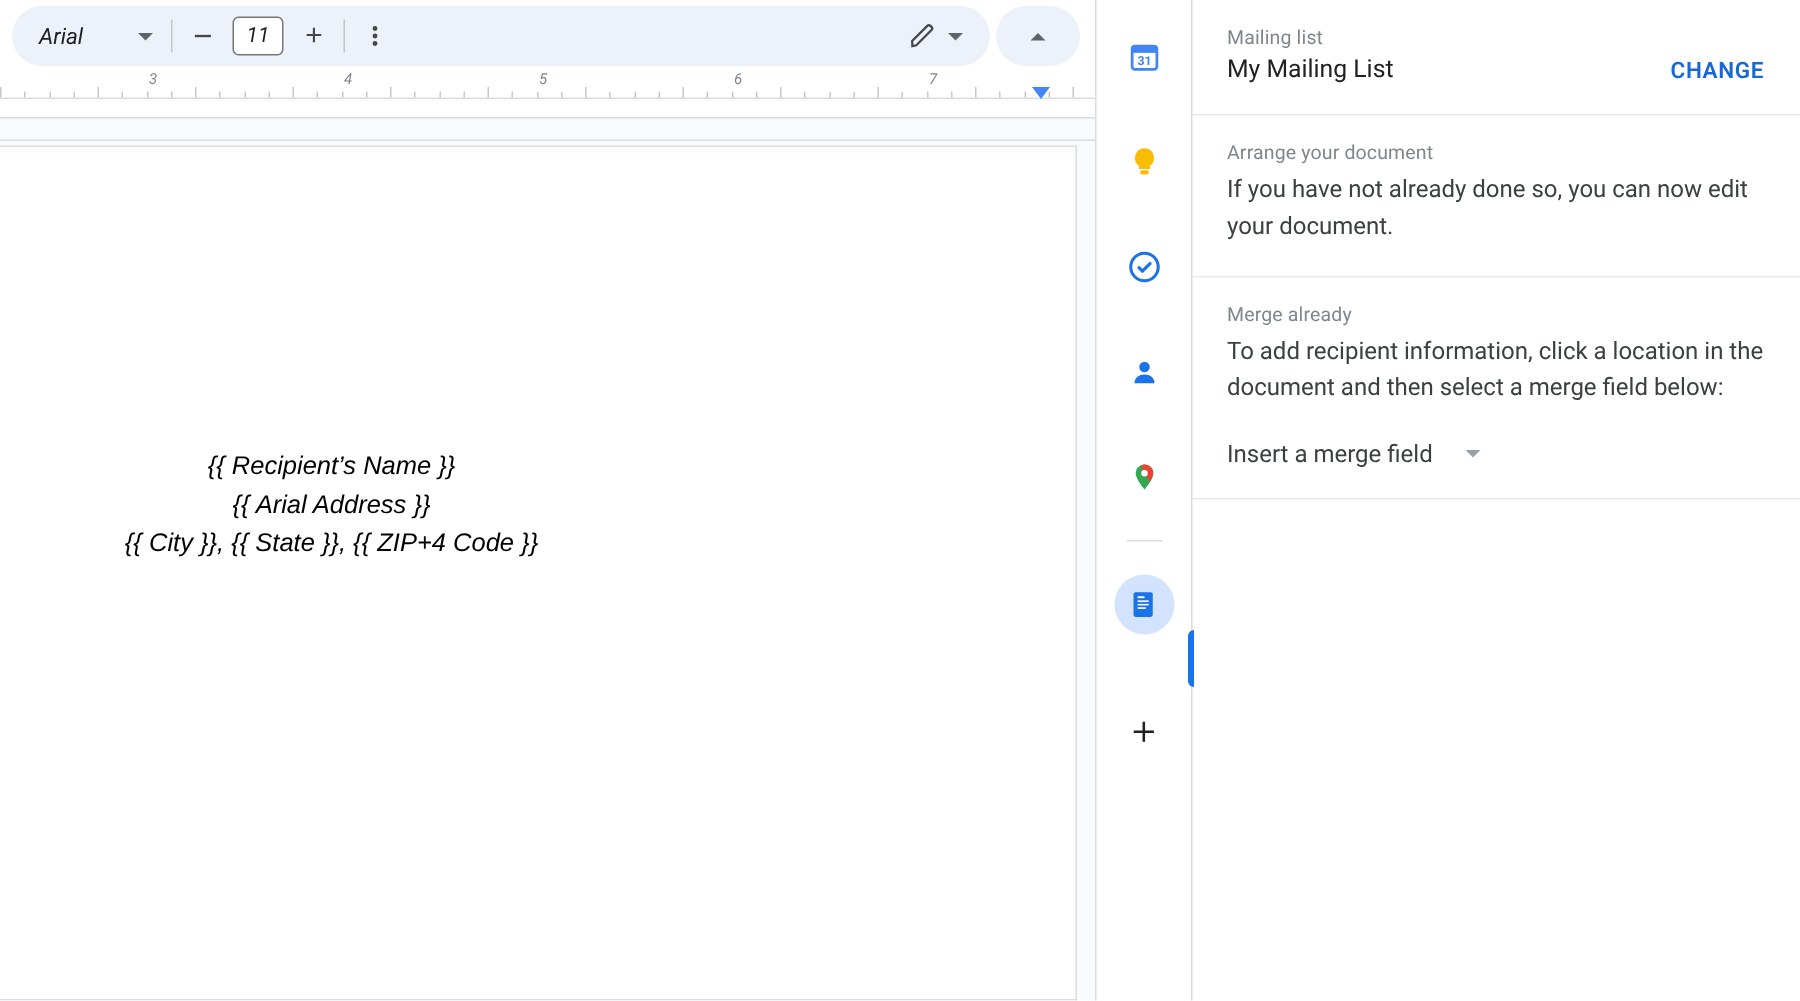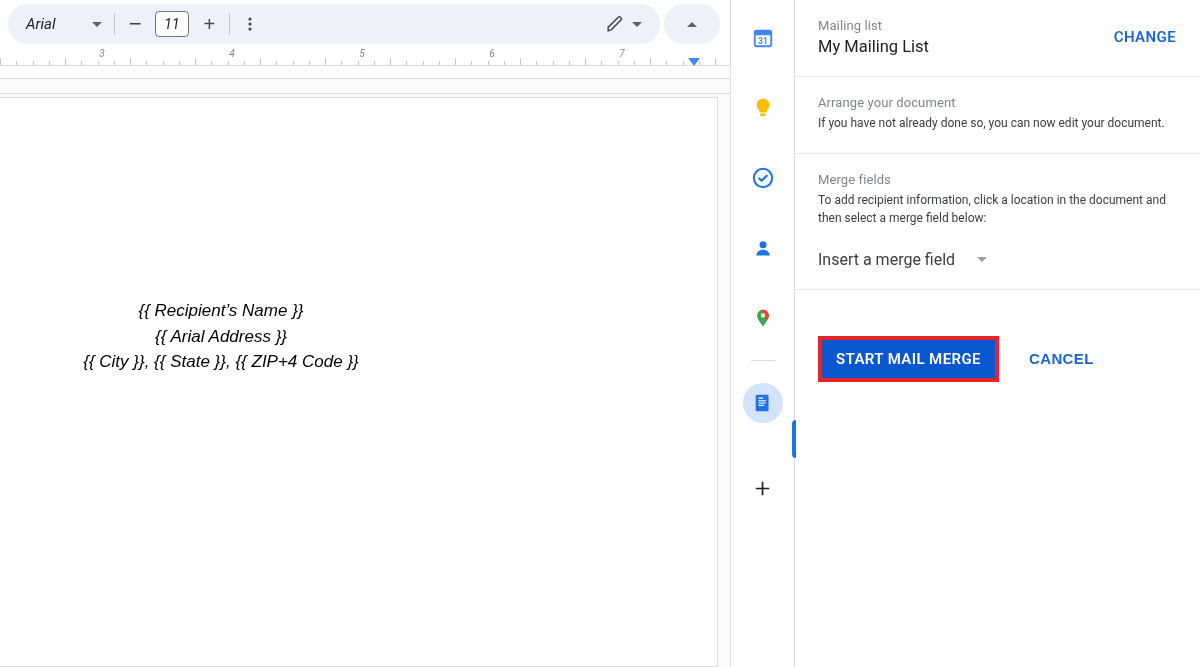--- a/index.html
+++ b/index.html
@@ -219,36 +219,36 @@
     font-size:13px;
     color:var(--light-grey-text);
     margin-bottom:4px;
     letter-spacing:0.1px;
   }
   .panel .val {
     font-size:16.5px;
     color:#202124;
   }
   .panel .desc {
-    font-size:12px;
+    font-size:16px;
     color:var(--body-text);
     line-height:1.55;
     margin-top:4px;
   }
   .change-link {
     color: var(--blue-bright);
     font-weight:600;
     font-size:15px;
     letter-spacing:0.4px;
     cursor:pointer;
   }
   .flex-between {
     display:flex;
     justify-content:space-between;
-    align-items:center;
+    align-items:flex-end;
   }
   .merge-dd {
     margin-top:22px;
     font-size:16px;
     color:#3c4043;
     display:flex; align-items:center; gap:22px;
     cursor:pointer;
   }
 
   .btn-row {
@@ -471,30 +471,26 @@
       </div>
       <div class="change-link">CHANGE</div>
     </div>
 
     <div class="panel-section">
       <div class="lbl">Arrange your document</div>
       <div class="desc">If you have not already done so, you can now edit your document.</div>
     </div>
 
     <div class="panel-section">
-      <div class="lbl">Merge fields</div>
+      <div class="lbl">Merge already</div>
       <div class="desc">To add recipient information, click a location in the document and then select a merge field below:</div>
       <div class="merge-dd">
         <span>Insert a merge field</span>
         <span class="chev grey"></span>
       </div>
     </div>
 
     <div class="panel-section last">
-      <div class="btn-row">
-        <div class="btn-primary">START MAIL MERGE</div>
-        <button class="btn-text">CANCEL</button>
-      </div>
     </div>
 
   </div>
 
 </div>
 
 </body></html>

